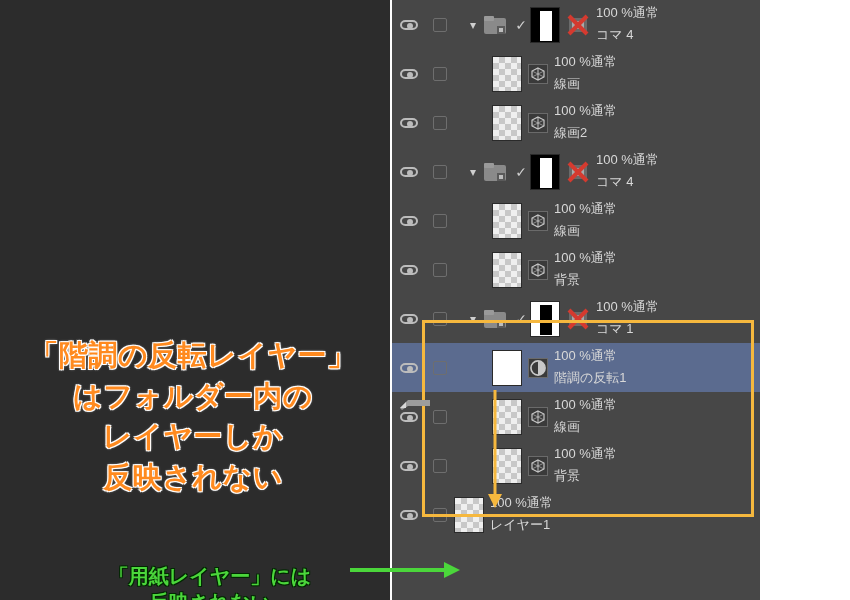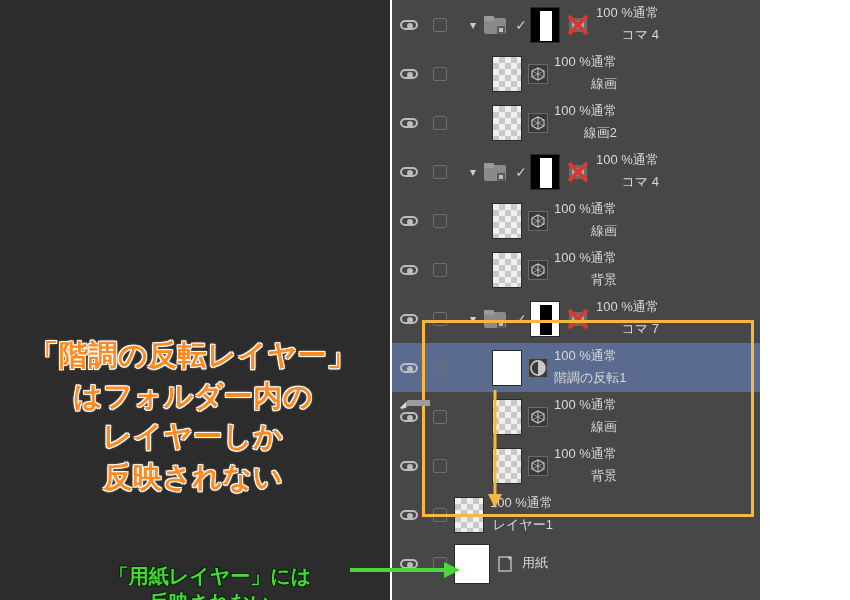--- a/index.html
+++ b/index.html
@@ -34,21 +34,21 @@
   .thumb.mask::after{ content:""; position:absolute; left:9px; top:3px; width:12px; height:30px; background:#fff; }
   .thumb.mask2 { background:#fff; position:relative; }
   .thumb.mask2::after{ content:""; position:absolute; left:9px; top:3px; width:12px; height:30px; background:#000; }
   .cube-badge { width:20px; height:20px; background:#3a3a3a; border:1px solid #6a6a6a; margin-right:6px; display:flex; align-items:center; justify-content:center; flex-shrink:0;}
   .cube-badge svg { width:14px; height:14px; }
   .adj-badge { width:20px; height:20px; background:#3a3a3a; border:1px solid #6a6a6a; margin-right:6px; display:flex; align-items:center; justify-content:center; flex-shrink:0;}
   .paper-badge { width:20px; height:20px; margin-right:6px; display:flex; align-items:center; justify-content:center; flex-shrink:0;}
   .red-x { position:relative; width:24px; height:24px; margin-right:6px; flex-shrink:0;}
 
   .txt { display:flex; flex-direction:column; justify-content:center; line-height:1.15; font-size:13px; color:#d8d8d8;gap:7px; }
-  .txt .l2 { font-size:13px;text-align:right; }
+  .txt .l2 { font-size:13px; }
 
   .annot1 { position:absolute; left:8px; top:335px; width:370px; text-align:center; font-weight:800; font-size:29px; line-height:1.4; color:#ff8a1f; text-shadow: -1px -1px 0 #fff, 1px -1px 0 #fff, -1px 1px 0 #fff, 1px 1px 0 #fff, 0 0 3px #fff; letter-spacing:0.5px;}
   .annot2 { position:absolute; left:70px; top:518px; width:280px; text-align:center; font-weight:800; font-size:20px; line-height:1.3; color:#4bd63b; text-shadow: -1px -1px 0 #002800, 1px -1px 0 #002800, -1px 1px 0 #002800, 1px 1px 0 #002800; }
 
   .hl-box { position:absolute; border:3px solid #f6b83e; pointer-events:none; }
   .hl-main { left:422px; top:320px; width:332px; height:197px; }
   .arrow-y { position:absolute; left:488px; top:390px; width:14px; height:118px; pointer-events:none;}
   .arrow-g { position:absolute; left:350px; top:560px; width:110px; height:20px; pointer-events:none;}
 
   .pencil { position:absolute; left:398px; top:388px; pointer-events:none;}
@@ -229,21 +229,21 @@
         <div class="check">✓</div>
         <div class="thumb mask2"></div>
         <div class="red-x"><svg width="24" height="24" viewBox="0 0 24 24">
             <rect x="3" y="5" width="18" height="14" fill="#6a6a6a"></rect>
             <rect x="6" y="8" width="12" height="8" fill="#a8a8a8"></rect>
             <line x1="3" y1="3" x2="21" y2="21" stroke="#d43a2f" stroke-width="4"></line>
             <line x1="21" y1="3" x2="3" y2="21" stroke="#d43a2f" stroke-width="4"></line>
           </svg></div>
         <div class="txt">
           <div>100 %通常</div>
-          <div class="l2">コマ 7</div>
+          <div class="l2">コマ 1</div>
         </div>
       </div>
       <div class="row sel">
         <div class="vis-col">
           <div class="eye"></div>
         </div>
         <div class="lock-col">
           <div class="lockbox"></div>
         </div>
         <div class="indent2"></div>
@@ -308,39 +308,20 @@
           <div class="eye"></div>
         </div>
         <div class="lock-col">
           <div class="lockbox"></div>
         </div>
         <div class="indent0"></div>
         <div class="thumb checker"></div>
         <div class="txt">
           <div>100 %通常</div>
           <div class="l2">レイヤー1</div>
-        </div>
-      </div>
-      <div class="row">
-        <div class="vis-col">
-          <div class="eye"></div>
-        </div>
-        <div class="lock-col">
-          <div class="lockbox"></div>
-        </div>
-        <div class="indent0"></div>
-        <div class="thumb white-big"></div>
-        <div class="paper-badge">
-          <svg width="18" height="18" viewBox="0 0 18 18">
-            <rect x="2" y="2" width="12" height="14" fill="none" stroke="#c8c8c8" stroke-width="1.3"></rect>
-            <polygon points="10,2 14,2 14,6" fill="#c8c8c8"></polygon>
-          </svg>
-        </div>
-        <div class="txt">
-          <div class="l2">用紙</div>
         </div>
       </div>
     </div>
 
   <div class="hl-box hl-main"></div>
 
   <svg class="arrow-y" viewBox="0 0 14 118">
     <line x1="7" y1="0" x2="7" y2="106" stroke="#f6b83e" stroke-width="3"></line>
     <polygon points="7,118 0,104 14,104" fill="#f6b83e"></polygon>
   </svg>

